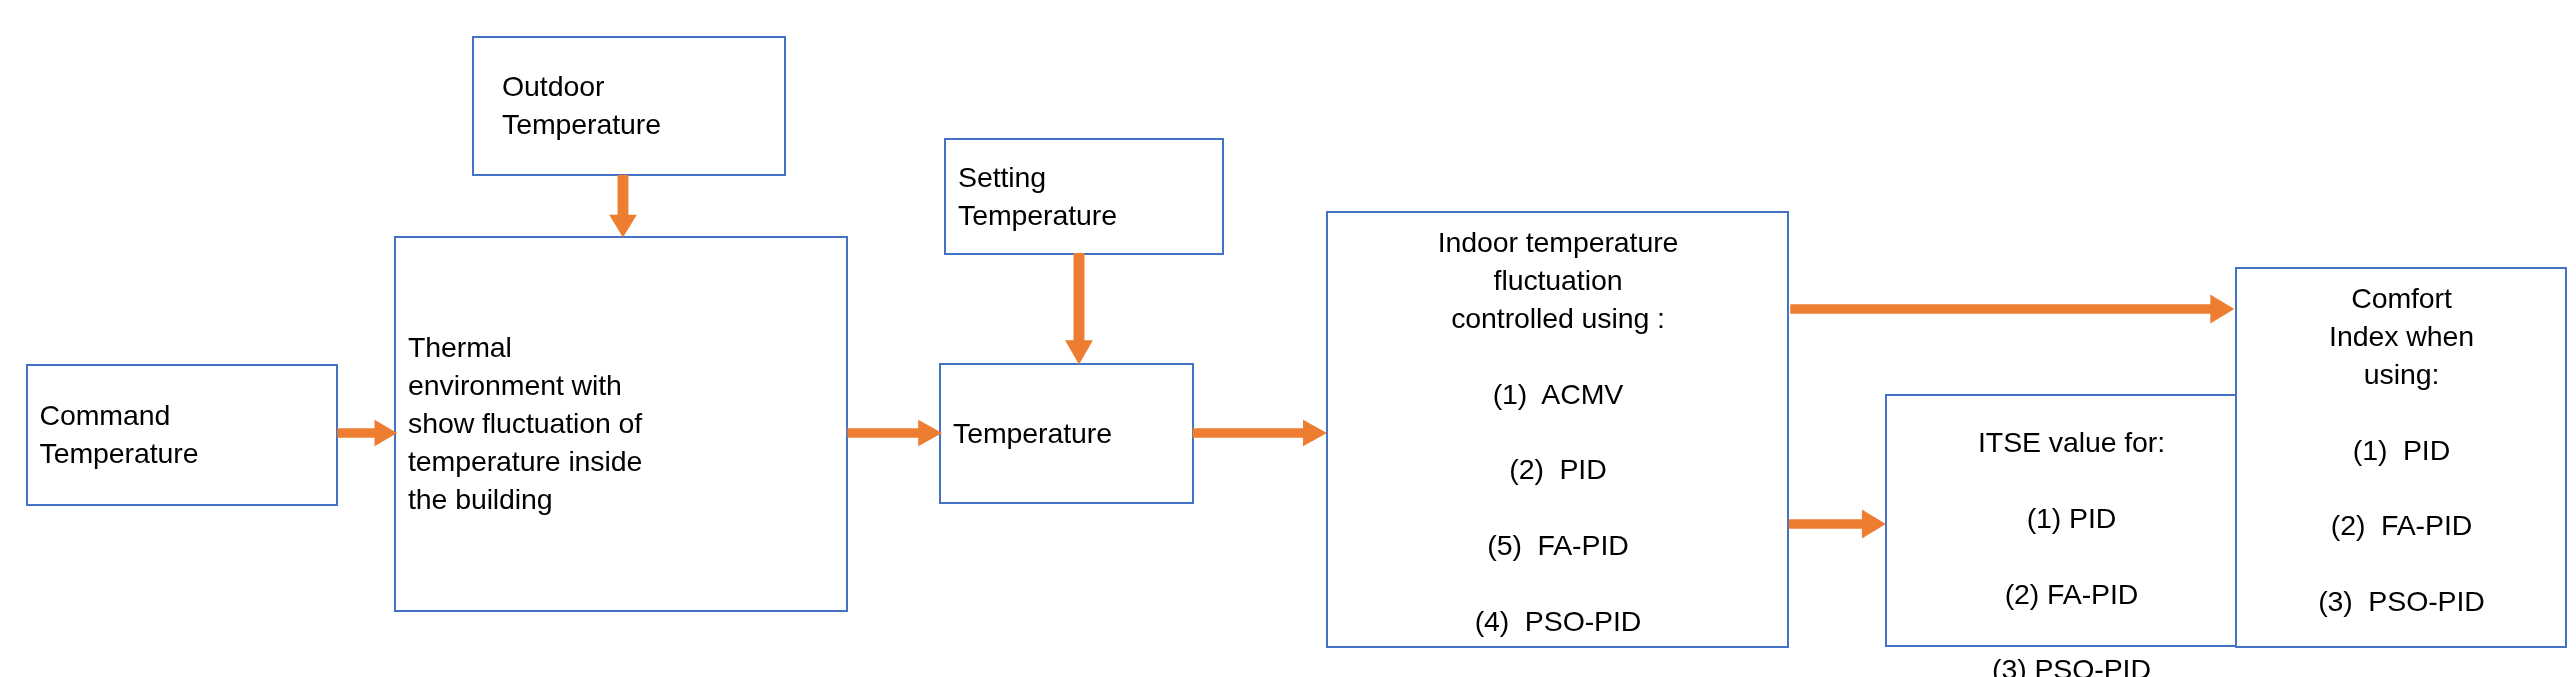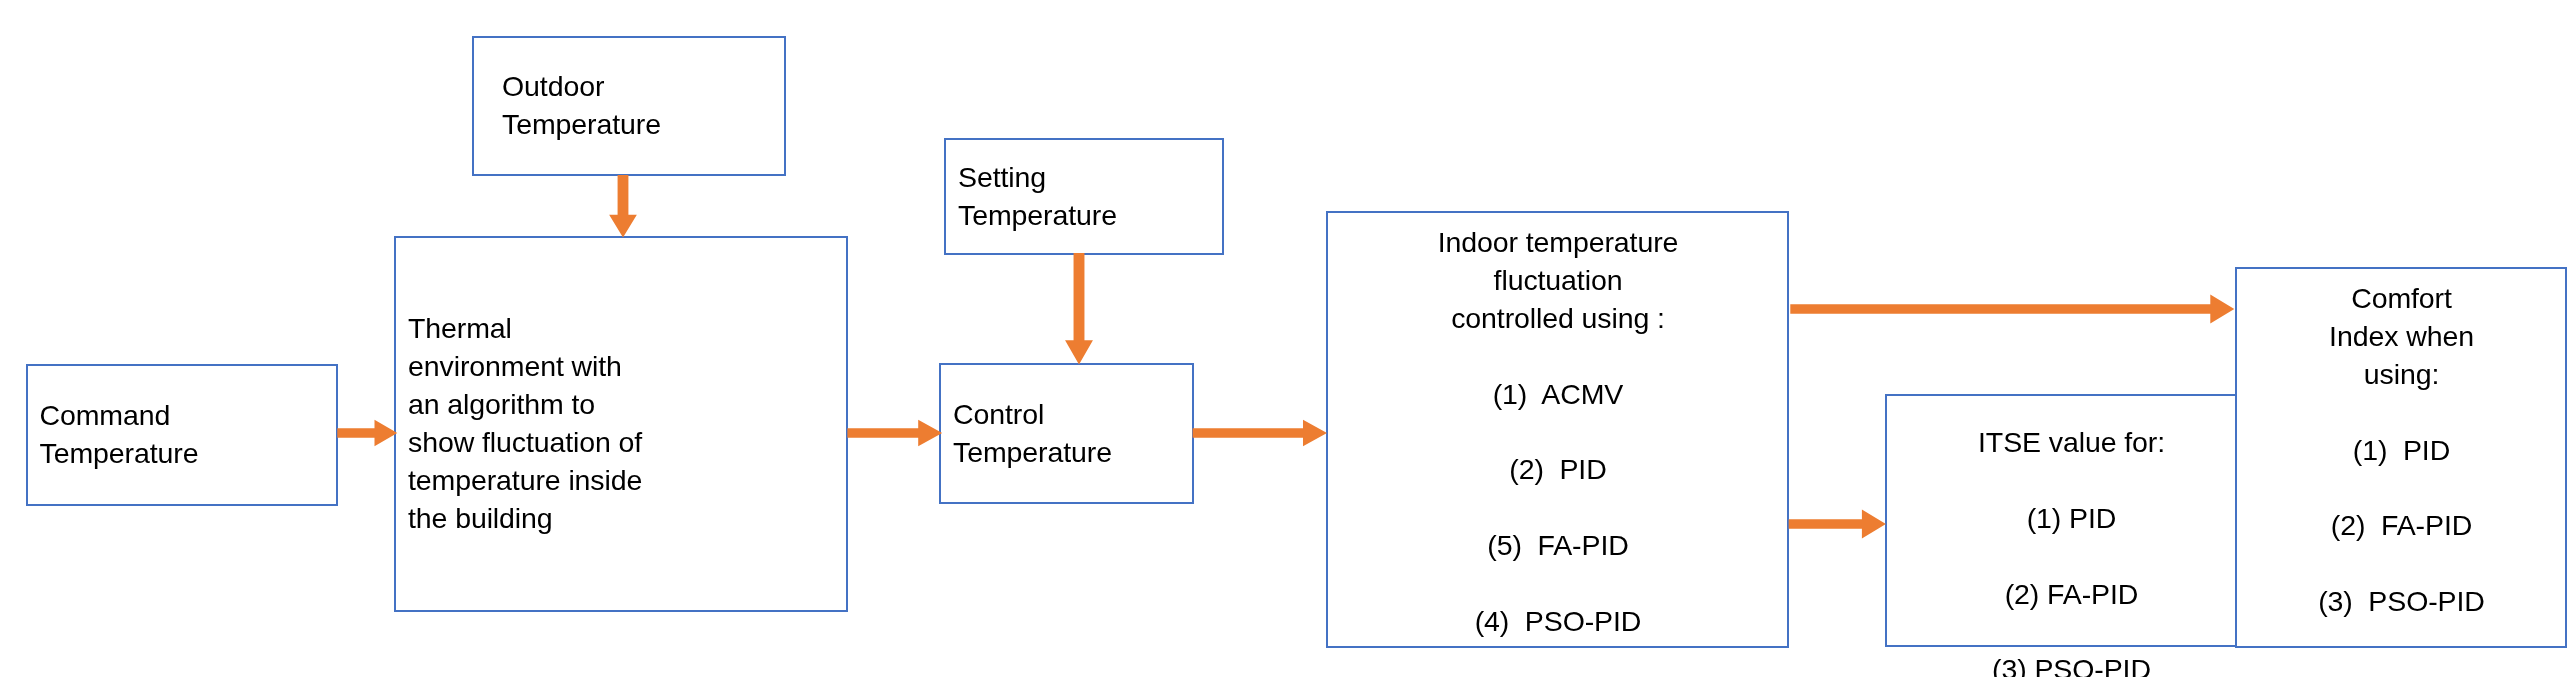--- a/index.html
+++ b/index.html
@@ -74,33 +74,31 @@
   </div>
 
   <div class="node" style="left:472px; top:36px; width:314px; height:140px;padding-left:28px;">
     <span class="line">Outdoor</span>
     <span class="line">Temperature</span>
   </div>
 
   <div class="node" style="left:394px; top:236px; width:454px; height:376px;">
     <span class="line">Thermal</span>
     <span class="line">environment with</span>
-    <span class="line">an algorithm to</span>
     <span class="line">show fluctuation of</span>
     <span class="line">temperature inside</span>
     <span class="line">the building</span>
   </div>
 
   <div class="node" style="left:944px; top:138px; width:280px; height:117px;">
     <span class="line">Setting</span>
     <span class="line">Temperature</span>
   </div>
 
   <div class="node" style="left:939px; top:363px; width:255px; height:141px;">
-    <span class="line">Control</span>
     <span class="line">Temperature</span>
   </div>
 
   <div class="node list" style="left:1326px; top:211px; width:463px; height:437px;">
     <span class="line">Indoor temperature</span>
     <span class="line">fluctuation</span>
     <span class="line">controlled using :</span>
     <ol class="items">
       <li>(1)  ACMV</li>
       <li>(2)  PID</li>

